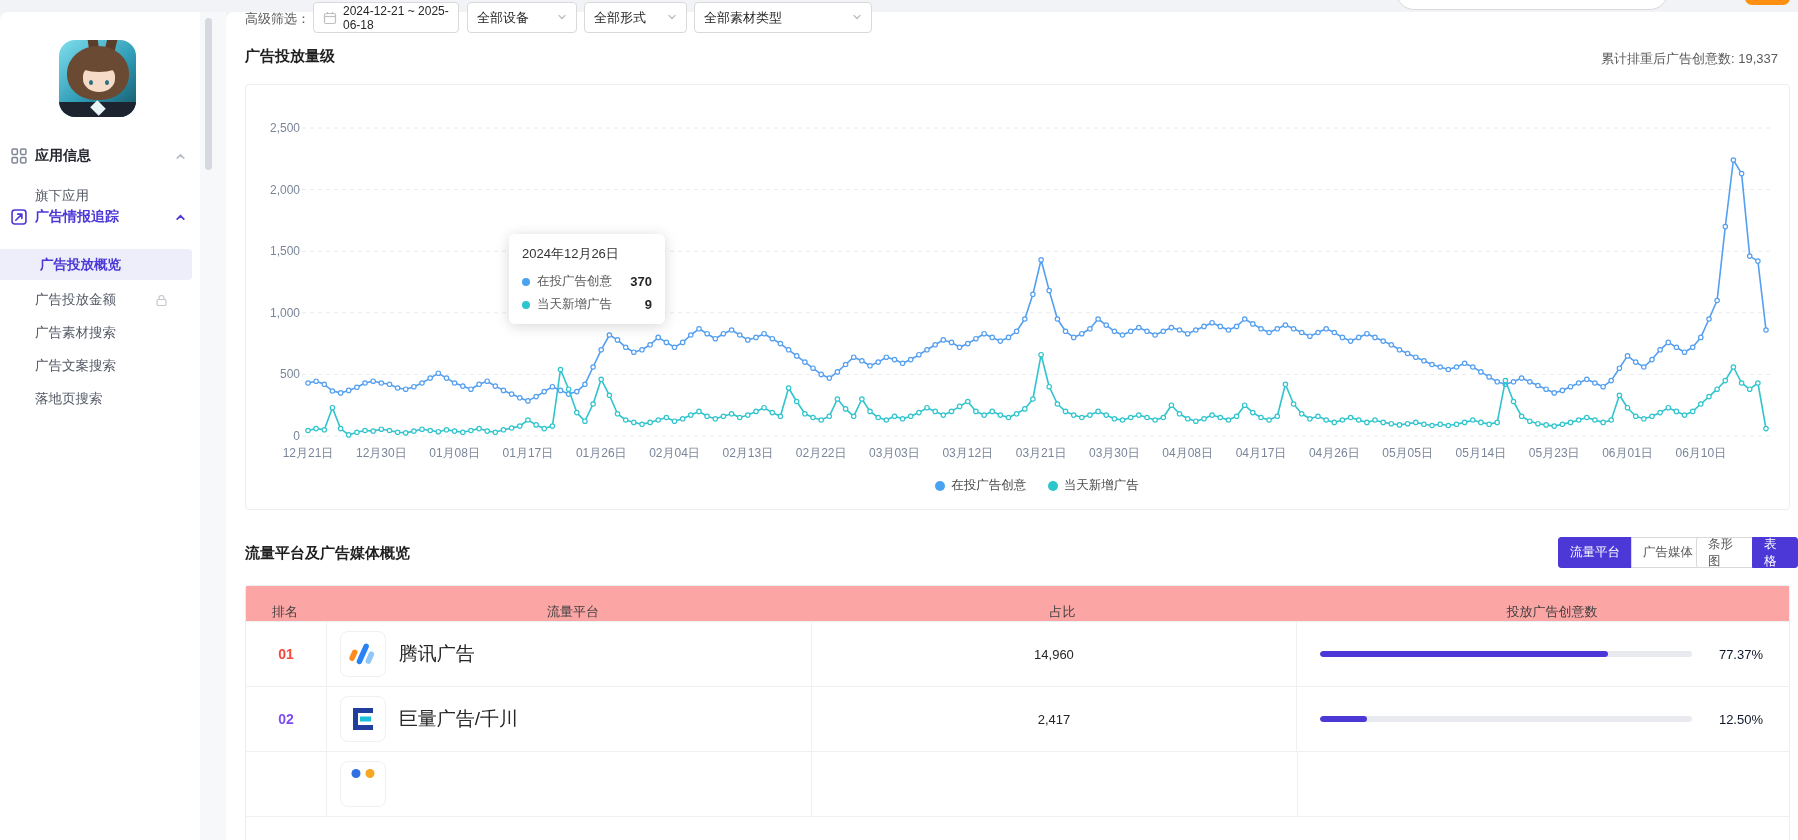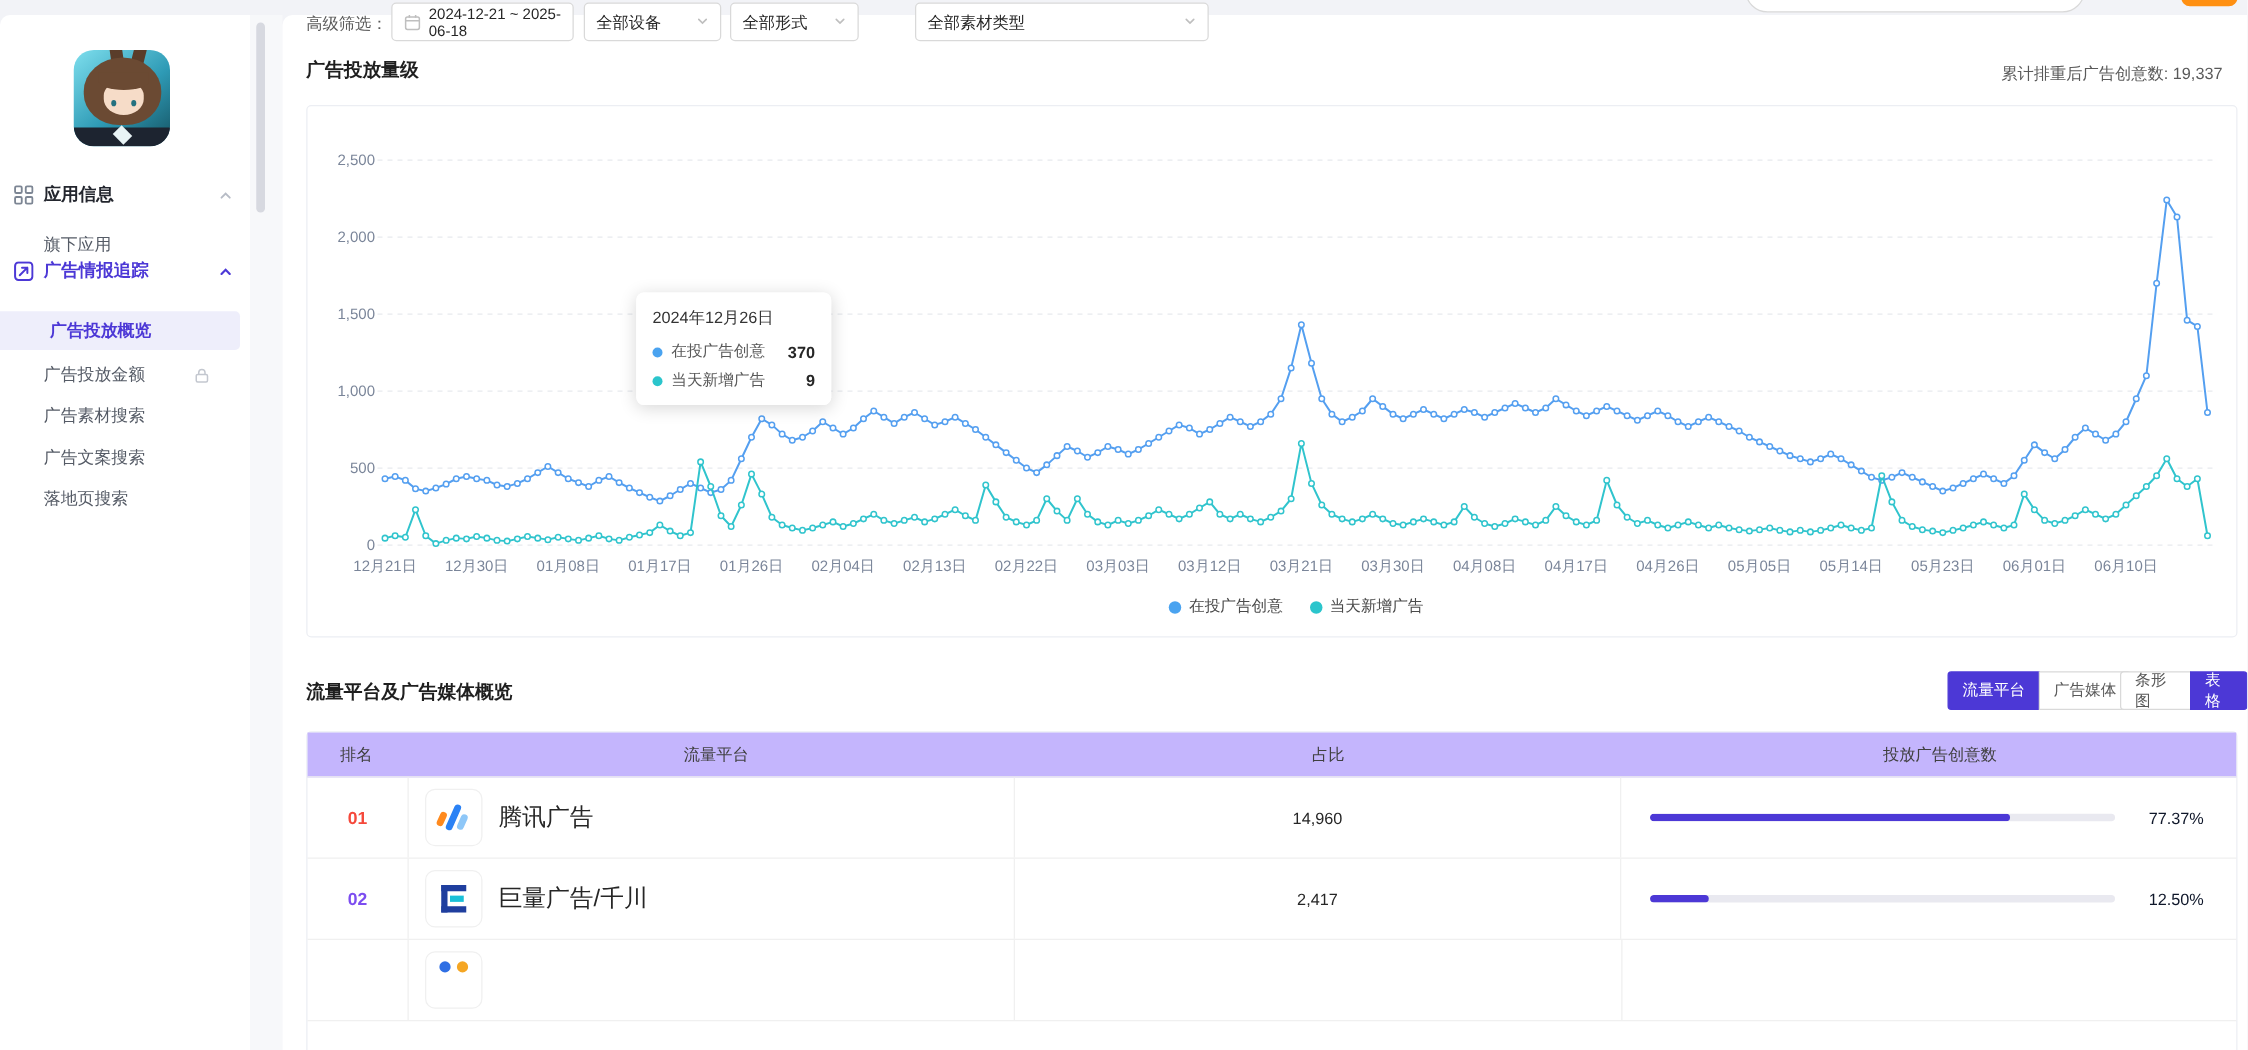--- a/index.html
+++ b/index.html
@@ -60,21 +60,21 @@
   .tt-row .val { margin-left:auto; font-weight:bold; color:#262626; font-size:13px; }
 
   
   .toggle-group { position:absolute; top:537px; height:31px; display:flex; }
   .tbtn { height:31px; padding:0 11px; font-size:12.5px; display:flex; align-items:center; background:#fff;
           border:1px solid #d9d9d9; color:#595959; cursor:pointer; }
   .tbtn:first-child { border-radius:3px 0 0 3px; } .tbtn:last-child { border-radius:0 3px 3px 0; margin-left:-1px; }
   .tbtn.on { background:#4c38d6; border-color:#4c38d6; color:#fff; }
 
   .table-card { left:245px; top:585px; width:1545px; height:300px; background:#fff; border:1px solid #eceef3; border-radius:4px 4px 0 0; }
-  .thead { display:flex; height:36px; background:#c4b5fd; border-bottom:1px solid #f0f0f0; align-items:center;gap:12px; }
+  .thead { display:flex; height:36px; background:#fca5a5; border-bottom:1px solid #f0f0f0; align-items:flex-end;gap:12px; }
   .th { font-size:13px; color:#404040; text-align:center; }
   .c1{ width:80px; } .c2{ width:486px; } .c3{ width:486px; } .c4{ width:493px; }
   .trow { display:flex; height:65px; border-bottom:1px solid #f0f0f0; align-items:center; }
   .cell { height:100%; display:flex; align-items:center; }
   .cell.b { border-left:1px solid #f0f0f0; }
   .rankcell { justify-content:center; font-size:14px; font-weight:600; }
   .logobox { margin-left:13px; width:46px; height:46px; border:1px solid #f0f0f0; border-radius:8px; background:#fff;
              display:flex; align-items:center; justify-content:center; position:relative; overflow:hidden; }
   .logobox.pink { background:#fb7299; border-color:#fb7299; }
   .pname { margin-left:13px; font-size:19px; color:#262626; }
@@ -187,21 +187,21 @@
           <path d="M2 3.5 5 6.5 8 3.5" fill="none" stroke="#bfbfbf" stroke-width="1.3" stroke-linecap="round"></path>
         </svg></span>
   </div>
   <div class="box" style="left:584px;width:103px">
     <span style="font-size:13px">全部形式</span>
       <span class="grow"></span>
     <span><svg width="10" height="10" viewBox="0 0 10 10">
           <path d="M2 3.5 5 6.5 8 3.5" fill="none" stroke="#bfbfbf" stroke-width="1.3" stroke-linecap="round"></path>
         </svg></span>
   </div>
-  <div class="box" style="left:732px;width:235px">
+  <div class="box" style="left:694px;width:178px">
     <span style="font-size:13px">全部素材类型</span>
       <span class="grow"></span>
     <span><svg width="10" height="10" viewBox="0 0 10 10">
           <path d="M2 3.5 5 6.5 8 3.5" fill="none" stroke="#bfbfbf" stroke-width="1.3" stroke-linecap="round"></path>
         </svg></span>
   </div>
   <div class="abs searchpill"></div>
   <button class="abs searchbtn"></button>
 
   <div class="abs sec-title" style="left:245px;top:47px">广告投放量级</div>

